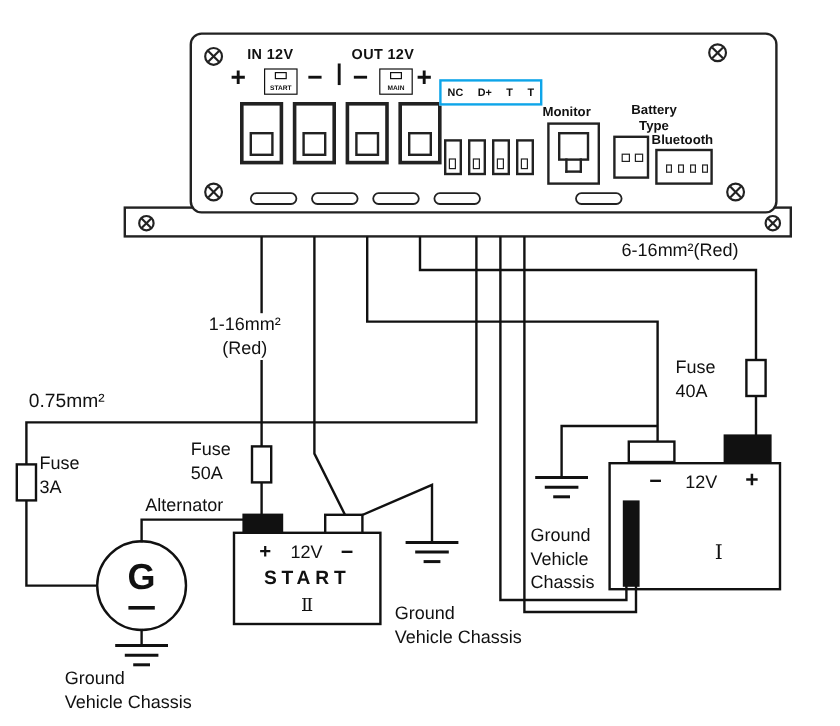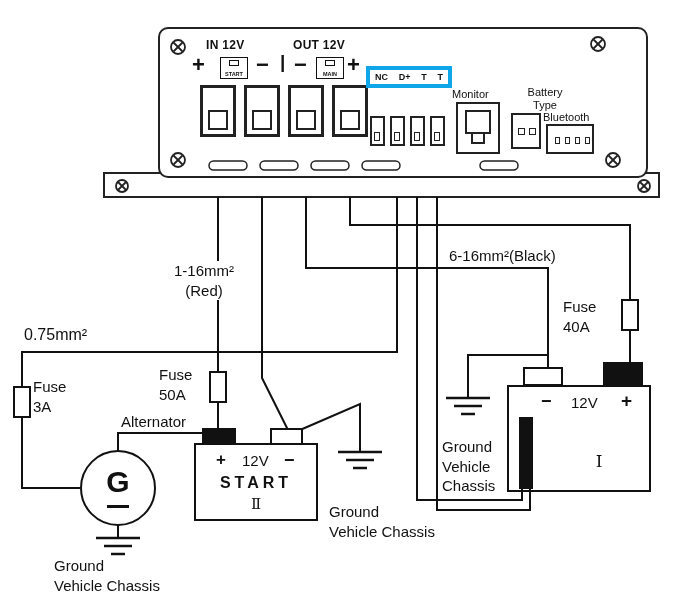--- a/index.html
+++ b/index.html
@@ -10,26 +10,26 @@
   
   .flange { position:absolute; border:2px solid #222; background:#fff; z-index:1; }
   .device-body { position:absolute; border:2.5px solid #222; border-radius:10px; background:#fff; z-index:2; }
   .dev-lbl { position:absolute; font-size:12px; font-weight:bold; letter-spacing:.3px; z-index:3; }
   .sym { position:absolute; font-size:22px; font-weight:bold; line-height:1; z-index:3; }
   .mini-plug { position:absolute; width:28px; height:22px; border:1.5px solid #111; background:#fff; z-index:3; }
   .mini-pin { position:absolute; top:2px; left:50%; transform:translateX(-50%); width:10px; height:6px; border:1.5px solid #111; }
   .mini-label { position:absolute; bottom:1px; left:0; width:100%; text-align:center; font-size:5.5px; font-weight:bold; }
   .terminal { position:absolute; width:36px; height:52px; border:3px solid #222; background:#fff; z-index:3; }
   .terminal-inner { position:absolute; left:5px; top:22px; width:20px; height:20px; border:2px solid #222; }
-  .sig-strip { position:absolute; left:366px; top:66px; width:86px; height:22px; border:4px solid #0ea5e9; background:#fff;
+  .sig-strip { position:absolute; left:366px; top:66px; width:86px; height:22px; border:2px solid #0ea5e9; background:#fff;
                display:flex; align-items:center; justify-content:space-between; padding:0 5px; z-index:3; }
   .sig-lbl { font-size:9px; font-weight:bold; }
   .sig-terminal { position:absolute; width:15px; height:30px; border:2px solid #222; background:#fff; z-index:3; }
   .sig-terminal-inner { position:absolute; left:2px; top:14px; width:6px; height:9px; border:1.5px solid #222; }
-  .port-label { position:absolute; font-size:11px; font-weight:normal; line-height:1.15; white-space:pre-line; text-align:center; z-index:3; }
+  .port-label { position:absolute; font-size:11px; font-weight:bold; line-height:1.15; white-space:pre-line; text-align:center; z-index:3; }
   .monitor-port { position:absolute; left:456px; top:102px; width:44px; height:52px; border:2px solid #222; background:#fff; z-index:3; }
   .rj-top { position:absolute; left:7px; top:6px; width:26px; height:24px; border:2px solid #222; }
   .rj-notch { position:absolute; left:13px; top:28px; width:14px; height:12px; border:2px solid #222; border-top:none; }
   .bt-type-port { position:absolute; left:511px; top:113px; width:30px; height:36px; border:2px solid #222; background:#fff; z-index:3; }
   .bt-pin { position:absolute; width:7px; height:7px; border:1.5px solid #222; top:13px; }
   .blue-port { position:absolute; left:546px; top:124px; width:48px; height:30px; border:2px solid #222; background:#fff; z-index:3; }
   .blue-pin { position:absolute; width:5px; height:7px; border:1.5px solid #222; top:11px; }
 
   
   .battery { position:absolute; border:2.5px solid #111; background:#fff; z-index:2; }
@@ -231,21 +231,21 @@
   </svg>
 
   <div class="lbl" style="left:24px;  top:325px; font-size:16px;">0.75mm²</div>
   <div class="lbl" style="left:33px;  top:377px;">Fuse
 3A</div>
   <div class="lbl bg" style="left:160px; top:261px; width:88px;">1-16mm²
 (Red)</div>
   <div class="lbl" style="left:159px; top:365px;">Fuse
 50A</div>
   <div class="lbl" style="left:121px; top:412px;">Alternator</div>
-  <div class="lbl" style="left:449px; top:246px;">6-16mm²(Black)</div>
+  <div class="lbl" style="left:518px; top:199px;">6-16mm²(Red)</div>
   <div class="lbl" style="left:563px; top:297px;">Fuse
 40A</div>
   <div class="lbl" style="left:54px;  top:556px;">Ground
 Vehicle Chassis</div>
   <div class="lbl" style="left:329px; top:502px;">Ground
 Vehicle Chassis</div>
   <div class="lbl" style="left:442px; top:437px;">Ground
 Vehicle
 Chassis</div>
 

